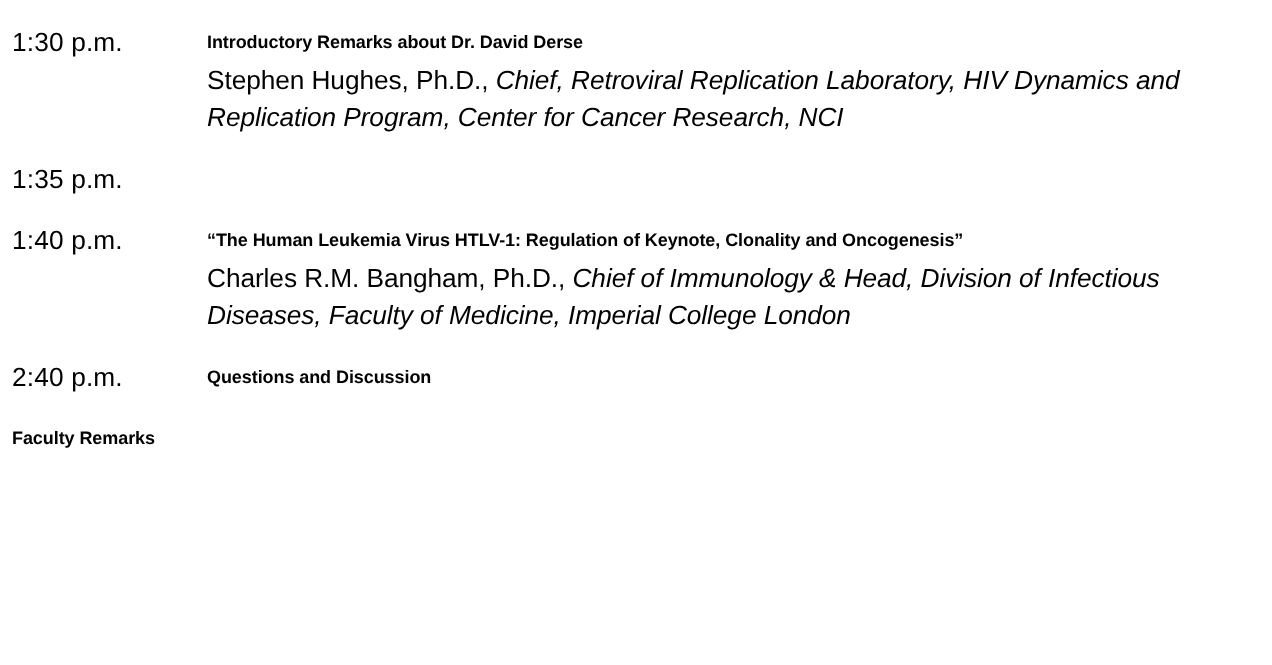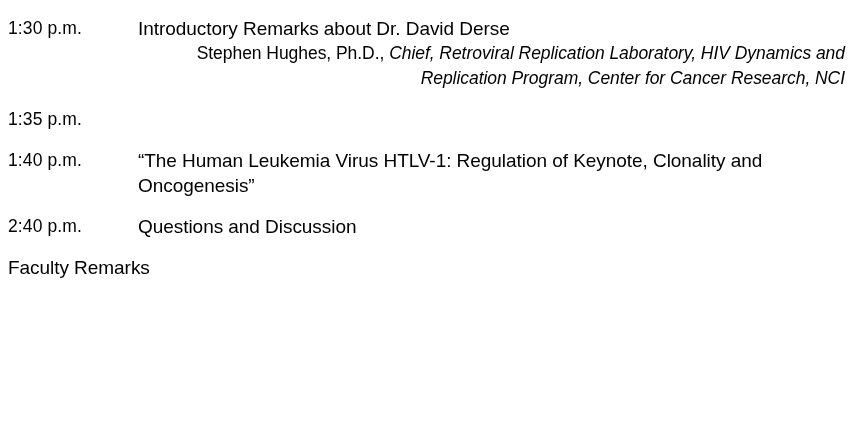--- a/index.html
+++ b/index.html
@@ -47,34 +47,33 @@
     letter-spacing: 0.1px;
   }
 
   .row-body {
     flex: 1 1 auto;
     min-width: 0;
     padding-right: 3px;
   }
 
   .row-title {
-    font-size: 19px;
+    font-size: 12px;
     line-height: 25px;
-    font-weight: normal;
+    font-weight: bold;
     margin: 0;
     letter-spacing: -0.05px;
   }
 
   .row-speaker {
     font-size: 17.5px;
     line-height: 25px;
     font-weight: normal;
     margin: 0;
     letter-spacing: -0.05px;
-    text-align: right;
   }
 
   .speaker-name {
     font-style: normal;
   }
 
   .speaker-affil {
     font-style: italic;
   }
 
@@ -96,20 +95,21 @@
   </div>
 
   <div class="agenda-row">
     <div class="row-time">1:35 p.m.</div>
   </div>
 
   <div class="agenda-row">
     <div class="row-time">1:40 p.m.</div>
     <div class="row-body">
       <div class="row-title">“The Human Leukemia Virus HTLV-1: Regulation of Keynote, Clonality and Oncogenesis”</div>
+      <div class="row-speaker"><span class="speaker-name">Charles R.M. Bangham, Ph.D., </span><span class="speaker-affil">Chief of Immunology &amp; Head, Division of Infectious Diseases, Faculty of Medicine, Imperial College London</span></div>
     </div>
   </div>
 
   <div class="agenda-row">
     <div class="row-time">2:40 p.m.</div>
     <div class="row-body">
       <div class="row-title">Questions and Discussion</div>
 
     </div>
   </div>

